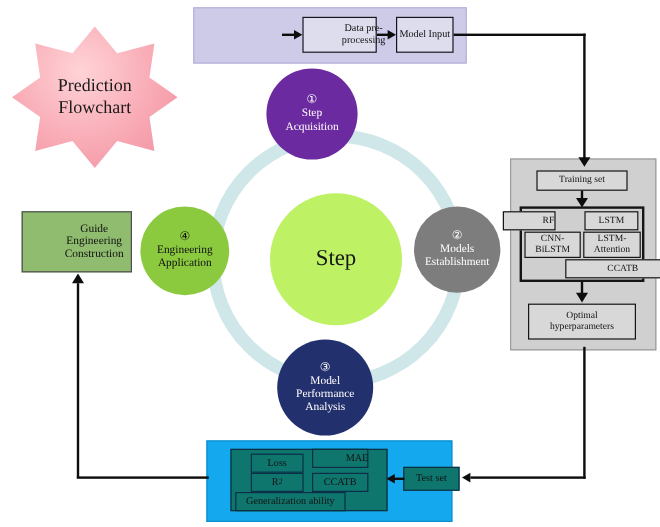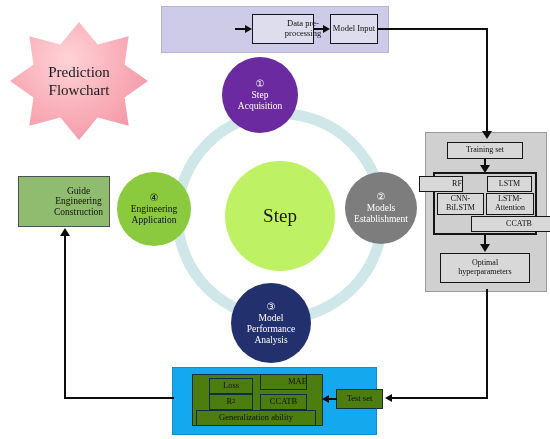--- a/index.html
+++ b/index.html
@@ -54,21 +54,21 @@
   .panel-right{position:absolute;left:425px;top:132px;width:120px;height:158px;
                background:#d0d0d0;border:1px solid #9b9b9b;}
   .gbox{position:absolute;box-sizing:border-box;background:#d8d8d8;
         border:1.6px solid #151515;display:flex;align-items:center;
         justify-content:center;text-align:center;font-size:8px;line-height:1.1;}
   .gbox.thick{border-width:2px;}
 
   
   .band-bottom{position:absolute;left:172px;top:367px;width:203px;height:66px;
                background:#14a9ee;border:1px solid #0e8fcc;}
-  .bbox{position:absolute;box-sizing:border-box;background:#4d7c0f;
+  .bbox{position:absolute;box-sizing:border-box;background:#0f766e;
         border:1.5px solid #0b2f46;display:flex;align-items:center;
         justify-content:center;text-align:center;font-size:8.5px;line-height:1.1;}
   .bbox.out{border-width:1.6px;}
 
   
   .ln{position:absolute;background:#0d0d0d;}
   .ah{position:absolute;width:0;height:0;}
   .ah-right{border-top:4px solid transparent;border-bottom:4px solid transparent;
             border-left:7px solid #0d0d0d;}
   .ah-left{border-top:4px solid transparent;border-bottom:4px solid transparent;
@@ -160,21 +160,21 @@
 
   <div class="band-bottom"></div>
   <div class="bbox out" style="left:192px;top:374px;width:131px;height:52px;"></div>
   <div class="bbox" style="left:209px;top:378px;width:44px;height:16px;">Loss</div>
   <div class="bbox" style="left:260px;top:374px;width:47px;height:16px;padding-left:28px;">MAE</div>
   <div class="bbox" style="left:209px;top:394px;width:44px;height:16px;">
     <span>R</span>
       <span class="sup">2</span>
   </div>
   <div class="bbox" style="left:260px;top:394px;width:47px;height:16px;">CCATB</div>
-  <div class="bbox" style="left:196px;top:410px;width:120px;height:16px;">Generalization ability</div>
+  <div class="bbox" style="left:196px;top:410px;width:92px;height:16px;">Generalization ability</div>
 
   <div class="bbox" style="left:336px;top:389px;width:47px;height:20px;">Test set</div>
 
   <div class="ln" style="left:328px;top:398px;width:9px;height:1.8px;"></div>
   <div class="ah ah-left" style="left:322px;top:395px;"></div>
 
   <div class="ln" style="left:378px;top:28px;width:110px;height:2.4px;"></div>
   <div class="ln" style="left:485.6px;top:28px;width:2.4px;height:106px;"></div>
   <div class="ah ah-down" style="left:481.5px;top:131px;"></div>
 

